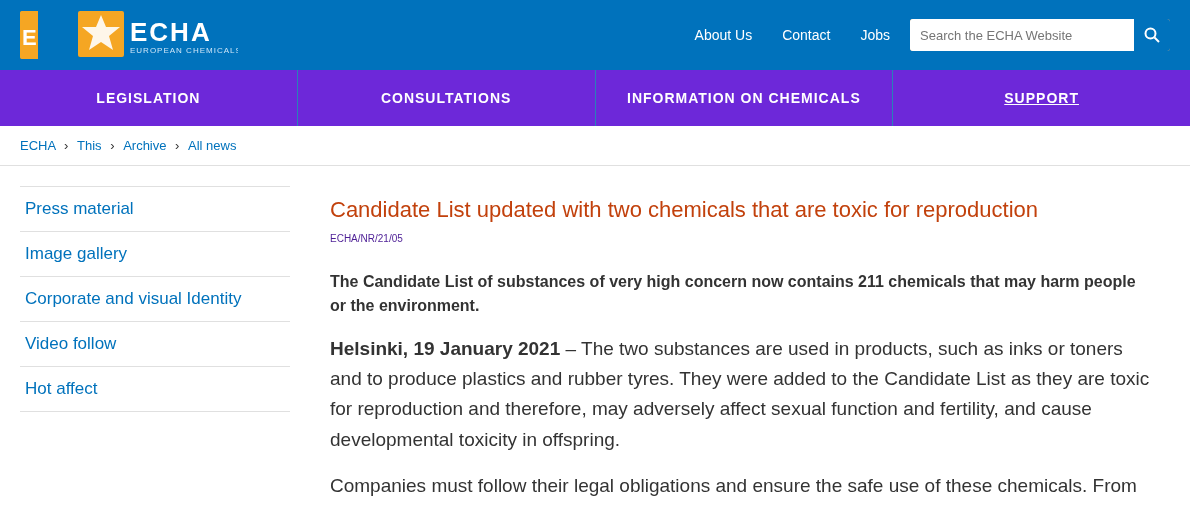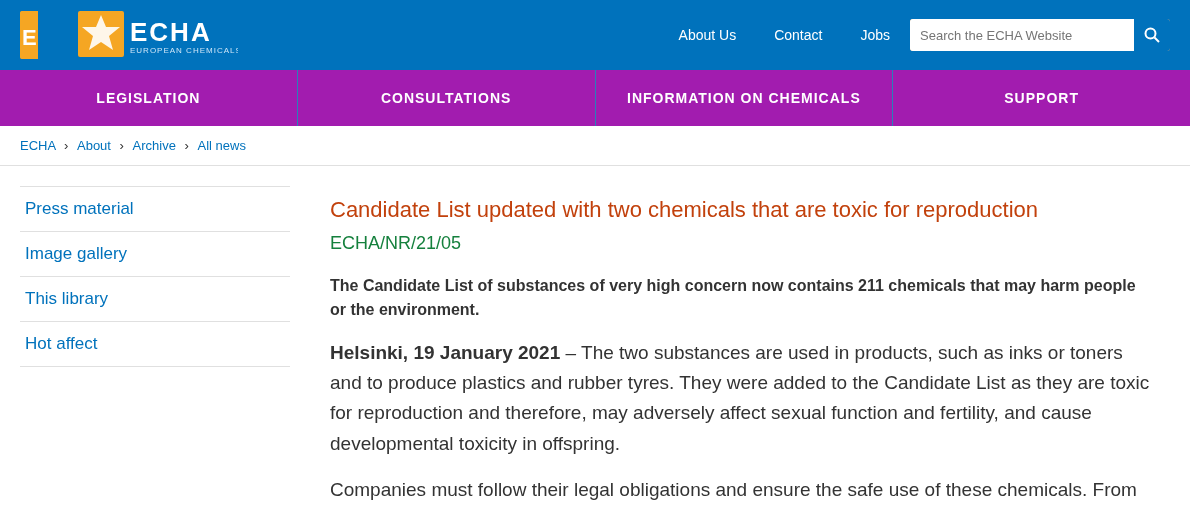--- a/index.html
+++ b/index.html
@@ -20,21 +20,21 @@
     }
     .logo-icon {
       width: 48px;
       height: 48px;
       margin-right: 10px;
       flex-shrink: 0;
     }
     .header-nav {
       display: flex;
       align-items: center;
-      gap: 38px;
+      gap: 30px;
       margin-right: 20px;
     }
     .header-nav a {
       color: #fff;
       text-decoration: none;
       font-size: 14px;
     }
     .search-box {
       display: flex;
       align-items: center;
@@ -62,35 +62,35 @@
       display: flex;
       align-items: center;
       justify-content: center;
       color: #fff;
       font-size: 16px;
     }
 
     
     .main-nav {
       display: flex;
-      background: #a21caf;
+      background: #6d28d9;
     }
     .main-nav-item {
       flex: 1;
       text-align: center;
       padding: 20px 10px;
       color: #fff;
       font-size: 14px;
       font-weight: bold;
       letter-spacing: 1px;
       text-transform: uppercase;
       cursor: pointer;
       border-right: 1px solid #2980b9;
     }
-    .main-nav-item:last-child { border-right: none; }
+    .main-nav-item:last-child { border-right: none; text-decoration: underline; }
 
     
     .breadcrumb {
       padding: 12px 20px;
       font-size: 13px;
       color: #0072bc;
       border-bottom: 1px solid #e0e0e0;
     }
     .breadcrumb a {
       color: #0072bc;
@@ -135,23 +135,23 @@
       padding: 10px 20px;
     }
     .article-title {
       font-size: 22px;
       font-weight: normal;
       color: #c2410c;
       margin-bottom: 8px;
       line-height: 1.3;
     }
     .article-ref {
-      font-size: 18px;
-      color: #15803d;
-      margin-bottom: 20px;
+      font-size: 10px;
+      color: #4c1d95;
+      margin-bottom: 26px;
     }
     .article-lead {
       font-size: 16px;
       font-weight: bold;
       color: #333;
       margin-bottom: 16px;
       line-height: 1.5;
     }
     .article-body {
       font-size: 19px;
@@ -207,33 +207,34 @@
 <div class="main-nav">
   <div class="main-nav-item">LEGISLATION</div>
   <div class="main-nav-item">CONSULTATIONS</div>
   <div class="main-nav-item">INFORMATION ON CHEMICALS</div>
   <div class="main-nav-item">SUPPORT</div>
 </div>
 
 <div class="breadcrumb">
   <a href="#">ECHA</a>
   <span> › </span>
-  <a href="#">About</a>
+  <a href="#">This</a>
   <span> › </span>
   <a href="#">Archive</a>
   <span> › </span>
   <a href="#" class="current">All news</a>
 </div>
 
 <div class="content-area">
 
   <aside class="sidebar">
     <a href="#" class="sidebar-item">Press material</a>
     <a href="#" class="sidebar-item">Image gallery</a>
-    <a href="#" class="sidebar-item">This library</a>
+    <a href="#" class="sidebar-item">Corporate and visual Identity</a>
+    <a href="#" class="sidebar-item">Video follow</a>
     <a href="#" class="sidebar-item">Hot affect</a>
   </aside>
 
   <main class="main-content">
     <h1 class="article-title">Candidate List updated with two chemicals that are toxic for reproduction</h1>
     <div class="article-ref">ECHA/NR/21/05</div>
     <p class="article-lead">The Candidate List of substances of very high concern now contains 211 chemicals that may harm people or the environment.</p>
     <p class="article-body">
       <span class="bold-date">Helsinki, 19 January 2021</span><span> – The two substances are used in products, such as inks or toners and to produce plastics and rubber tyres. They were added to the Candidate List as they are toxic for reproduction and therefore, may adversely affect sexual function and fertility, and cause developmental toxicity in offspring.</span>
     </p>

